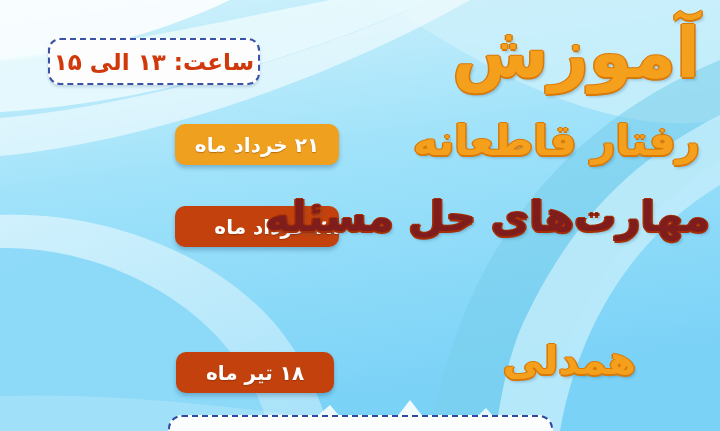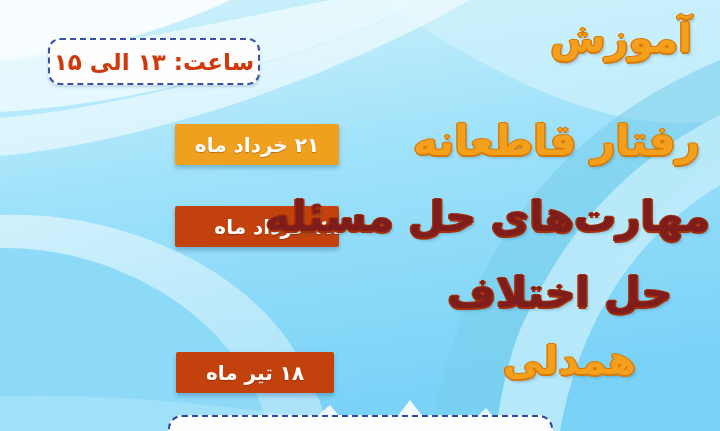--- a/index.html
+++ b/index.html
@@ -56,21 +56,21 @@
     font-weight: bold;
     letter-spacing: 0px;
     white-space: nowrap;
     text-shadow: 0 1px 0 rgba(255,255,255,0.6);
   }
 
   .chip {
     position: absolute;
     box-sizing: border-box;
     height: 41px;
-    border-radius: 2px;
+    border-radius: 10px;
     display: flex;
     align-items: center;
     justify-content: center;
     color: #ffffff;
     font-size: 20px;
     font-weight: bold;
     white-space: nowrap;
     box-shadow: 0 3px 4px rgba(15, 55, 100, 0.28);
     text-shadow: 0 1px 1px rgba(90, 30, 0, 0.35);
   }
@@ -110,21 +110,21 @@
     color: #7f1d1d;
     text-shadow:
       -1.5px 0 0 #a62f05,
        1.5px 0 0 #a62f05,
        0 -1.5px 0 #a62f05,
        0 1.5px 0 #a62f05,
        2px 3px 3px rgba(40, 90, 130, 0.30);
     text-align: center;
   }
 
-  .topic-title  { right: 28px;  top: 18px;  font-size: 40px; }
+  .topic-title  { right: 20px;  top: 18px;  font-size: 70px; }
   .topic-2      { right: 20px;  top: 120px; font-size: 42px; }
   .topic-3      { right: 10px;  top: 196px; font-size: 42px; }
   .topic-4      { right: 48px;  top: 272px; font-size: 42px; }
   .topic-5      { right: 84px;  top: 340px; font-size: 40px; }
 
   
   .bottom-box {
     position: absolute;
     left: 168px;
     top: 415px;
@@ -216,21 +216,20 @@
   </div>
 
   <div class="right-col">
 
     <div class="topic topic-orange topic-title">آموزش</div>
 
     <div class="topic topic-orange topic-2">رفتار قاطعانه</div>
 
     <div class="topic topic-red topic-3">مهارت‌های حل مسئله</div>
 
-    <div class="topic topic-red topic-4">حل اختلاف</div>
 
     <div class="topic topic-orange topic-5">همدلی</div>
 
   </div>
 
   <div class="bottom-box">
     <span class="bottom-box-label">&nbsp;</span>
   </div>
 
 </div>

